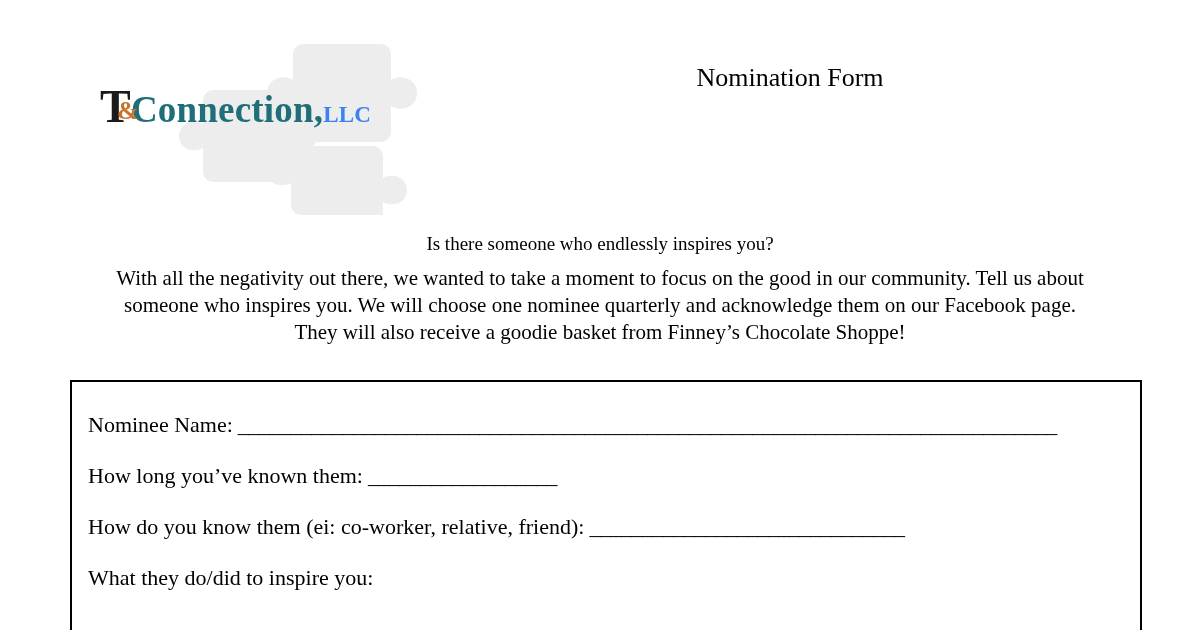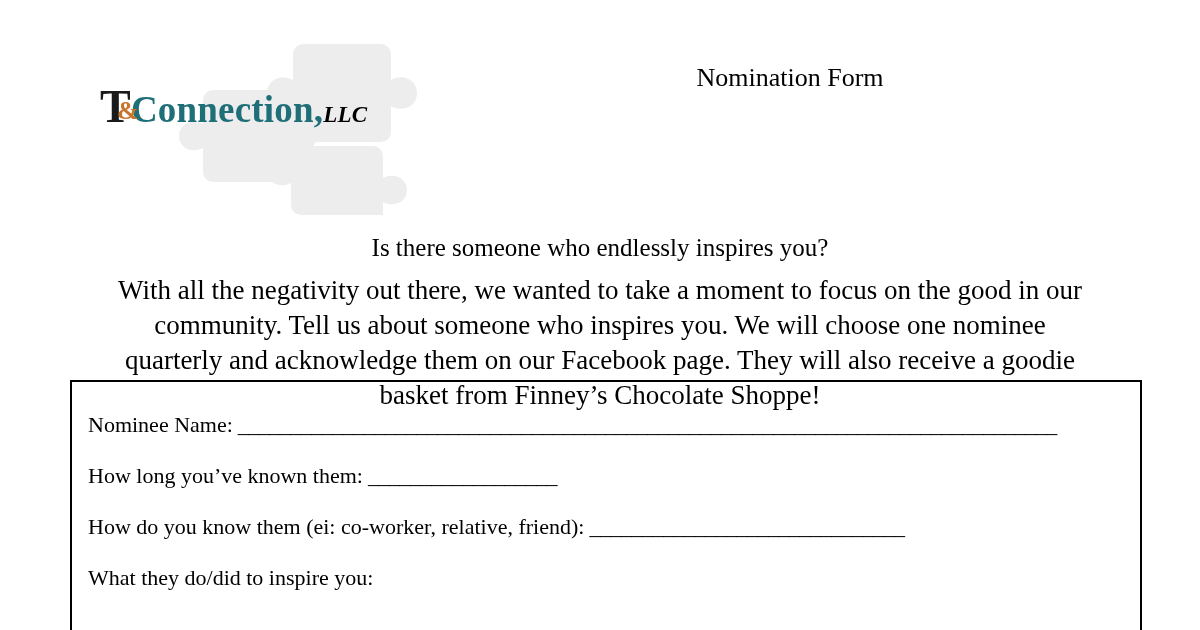--- a/index.html
+++ b/index.html
@@ -81,23 +81,22 @@
     left: 17px;
     top: 16px;
     font-size: 26px;
     font-weight: bold;
     color: #c8732a;
     font-family: "Liberation Serif", serif;
   }
   .logo-llc {
     font-size: 23px;
     font-variant: small-caps;
-    color: #000000;
-    font-weight: bold;
-    font-style: italic;
+    color: #3b82f6;
+    font-weight: bold;
   }
 
   .title-block {
     position: absolute;
     left: 440px;
     top: 55px;
     width: 700px;
     text-align: center;
   }
   .doc-title {
@@ -116,26 +115,26 @@
     margin-top: 8px;
   }
 
   
   .intro {
     margin-top: 16px;
     text-align: center;
     padding: 0 95px;
   }
   .intro-line {
-    font-size: 25px;
+    font-size: 19px;
     line-height: 1.36;
     text-align: center;
   }
   .intro-para {
-    font-size: 27px;
+    font-size: 21px;
     line-height: 1.30;
     margin-top: 8px;
     padding: 0 20px;
   }
 
   
   .form-box {
     position: absolute;
     left: 70px;
     top: 380px;

